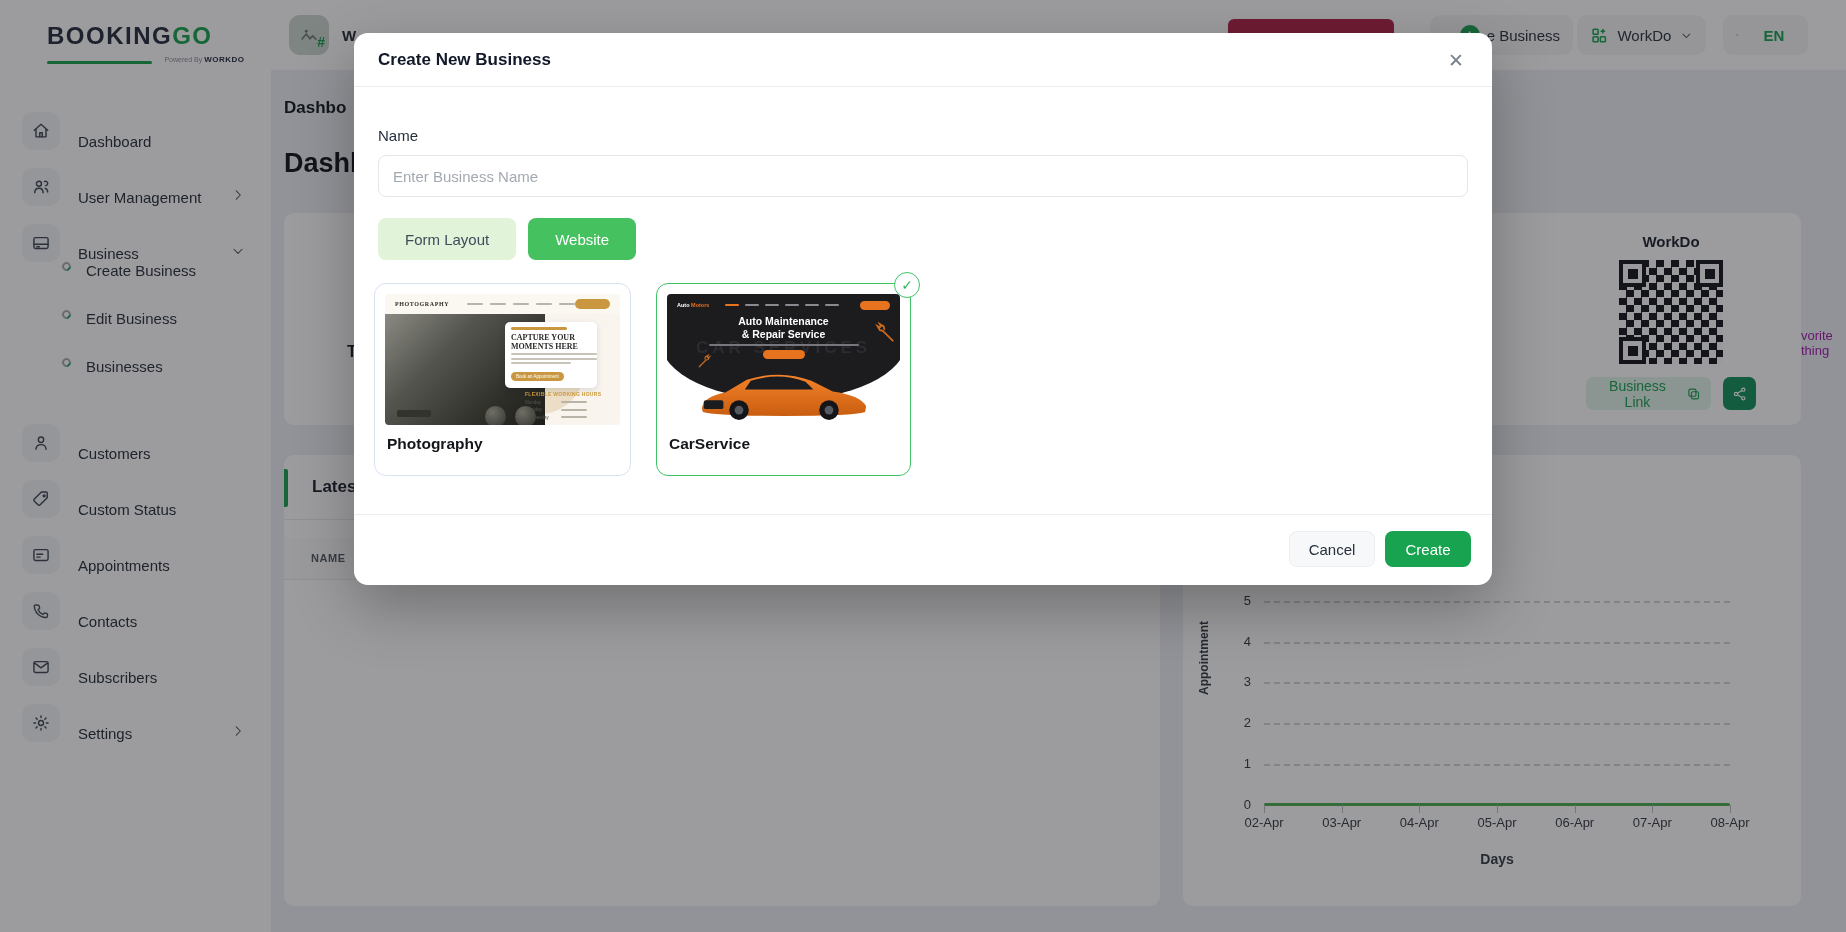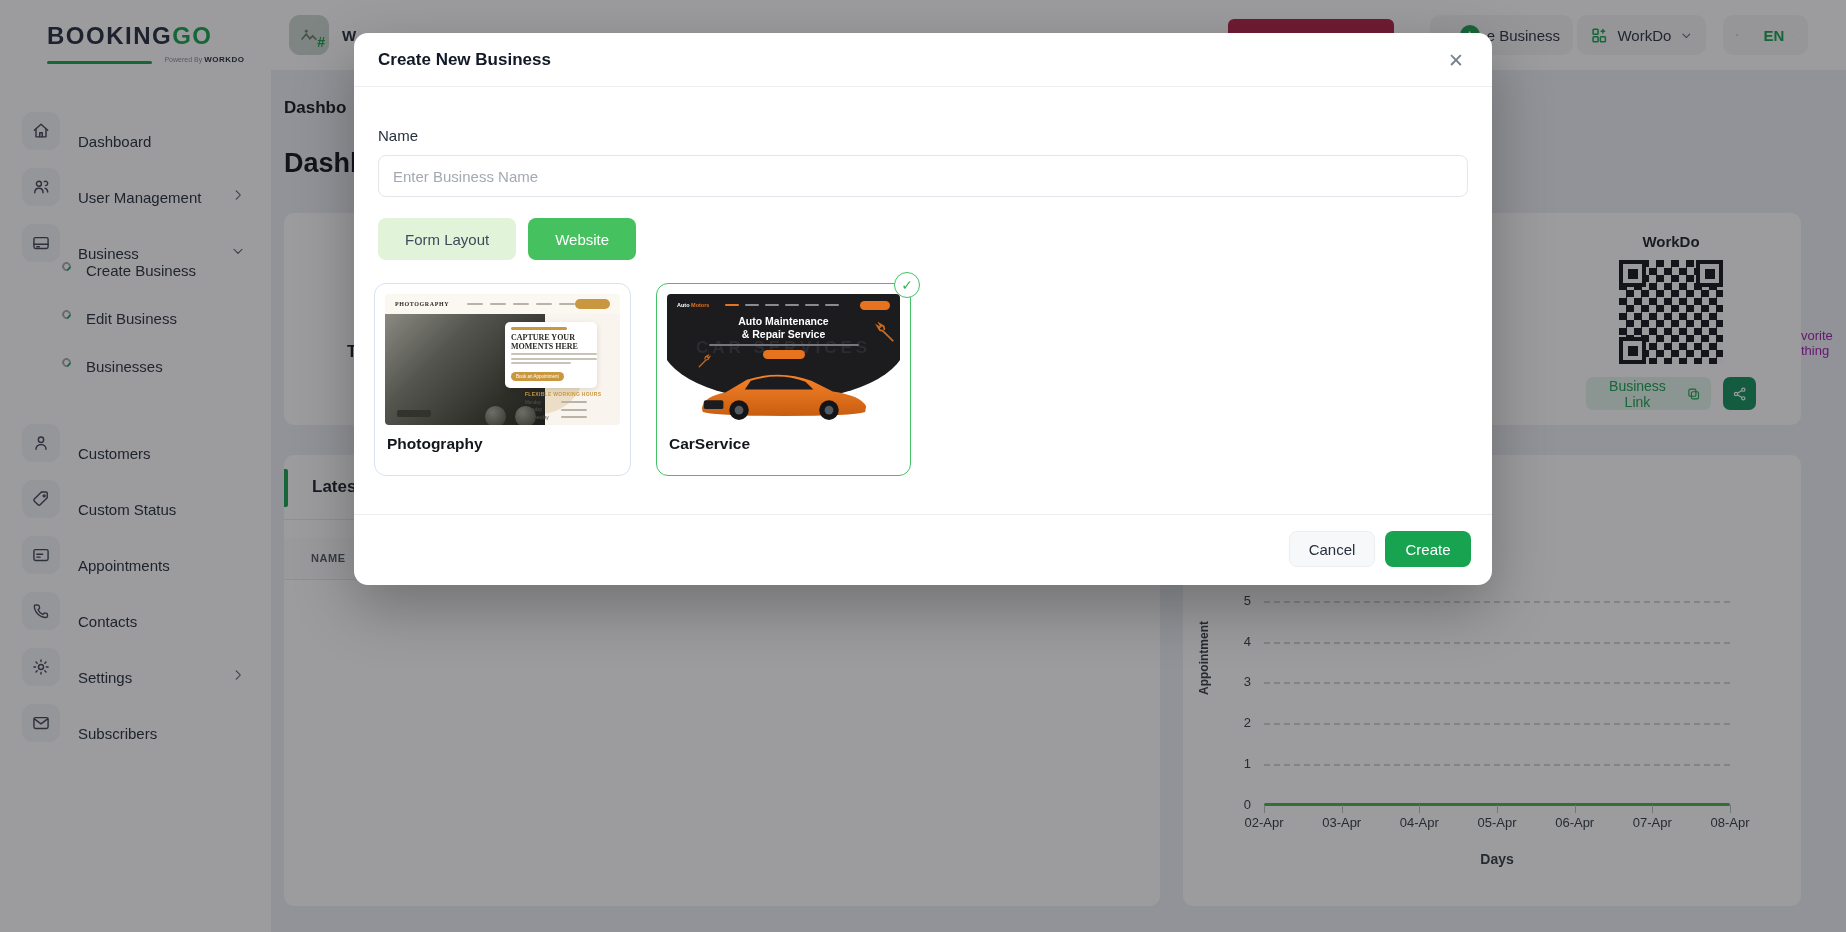--- a/index.html
+++ b/index.html
@@ -244,37 +244,37 @@
         <span class="nav-ic">
             <svg width="20" height="20" viewBox="0 0 24 24">
               <path d="M6.5 4.5 l3 0.5 1 3.5 -2 2 c1 2.8 3.2 5 6 6 l2-2 3.5 1 0.5 3 c0 1-1 1.8-2 1.8 C10.5 20.3 3.7 13.5 3.7 5.5 c0-1 .8-1 2.8-1z" transform="scale(0.95) translate(0.5,0.5)"></path>
             </svg>
           </span>
         <span class="nav-label">Contacts</span>
       </div>
       <div class="nav-item">
         <span class="nav-ic">
             <svg width="20" height="20" viewBox="0 0 24 24">
+              <rect x="3.5" y="5.5" width="17" height="13" rx="2"></rect>
+              <path d="M4 7 l8 6 8-6"></path>
+            </svg>
+          </span>
+        <span class="nav-label">Subscribers</span>
+      </div>
+      <div class="nav-item">
+        <span class="nav-ic">
+            <svg width="20" height="20" viewBox="0 0 24 24">
               <circle cx="12" cy="12" r="3"></circle>
               <path d="M12 3.5 v2 M12 18.5 v2 M3.5 12 h2 M18.5 12 h2 M6 6 l1.4 1.4 M16.6 16.6 L18 18 M18 6 l-1.4 1.4 M7.4 16.6 L6 18"></path>
             </svg>
           </span>
         <span class="nav-label">Settings</span>
         <span class="nav-chev"><svg width="14" height="14" viewBox="0 0 24 24">
               <path d="M9 5 l7 7 -7 7"></path>
             </svg></span>
-      </div>
-      <div class="nav-item">
-        <span class="nav-ic">
-            <svg width="20" height="20" viewBox="0 0 24 24">
-              <rect x="3.5" y="5.5" width="17" height="13" rx="2"></rect>
-              <path d="M4 7 l8 6 8-6"></path>
-            </svg>
-          </span>
-        <span class="nav-label">Subscribers</span>
       </div>
     </nav>
   </aside>
 
   <header class="topbar">
     <div class="ws-pill">
       <span class="ws-avatar">
         <svg width="22" height="22" viewBox="0 0 24 24">
             <path d="M4 17 l5-6 4 5 3-3 4 4" fill="none" stroke="#6f7d72" stroke-width="1.8"></path>
             <circle cx="9" cy="8" r="1.6" fill="#6f7d72"></circle>

